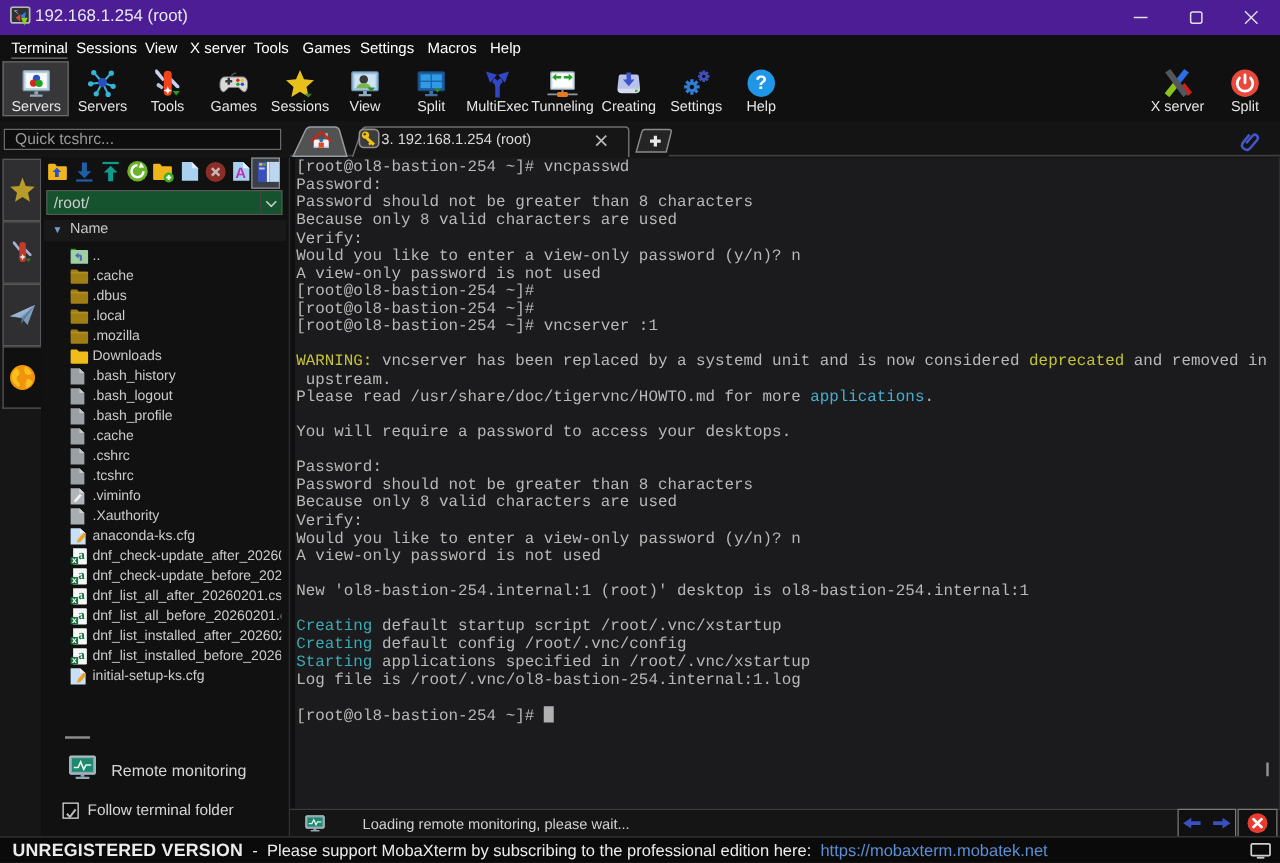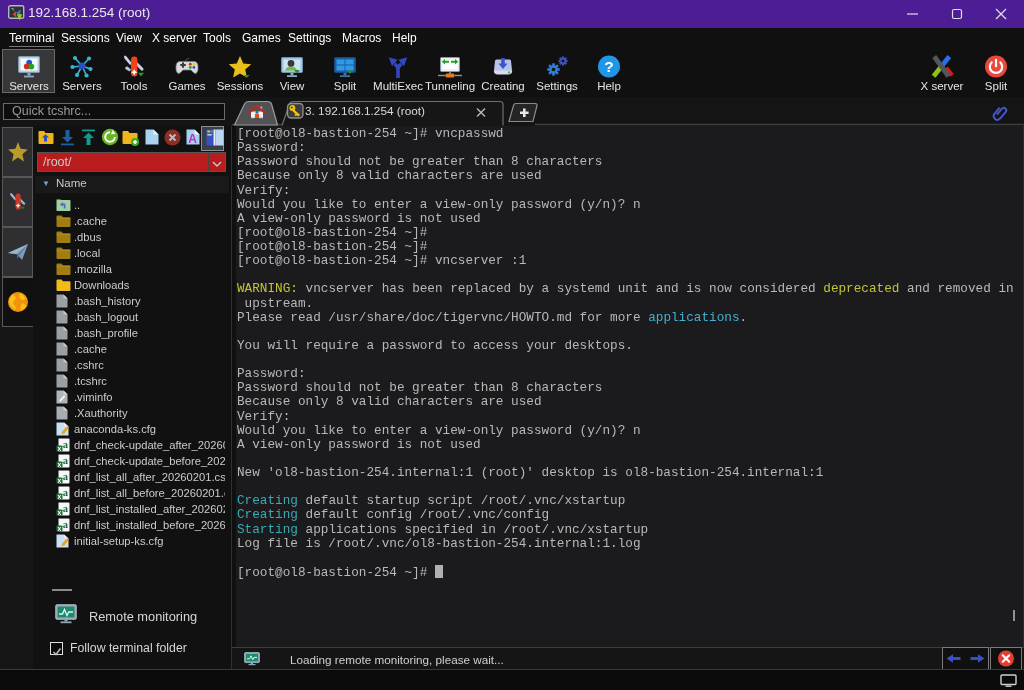--- a/index.html
+++ b/index.html
@@ -21,21 +21,21 @@
 #qrow{left:0;top:97px;width:1024px;height:29px;background:#141414}
 #qinput{left:3px;top:6px;width:222px;height:17px;background:#0d0d0d;border:1px solid #6a6a6a;color:#9a9a9a;font-size:12.5px;line-height:15px;padding-left:8px}
 
 #sidestrip{left:0;top:126px;width:33px;height:543px;background:#161616}
 .sidetab{position:absolute;left:2px;width:31px;height:50px;background:#2f2f31;border:1px solid #585858}
 #sidetab4{background:#101010;border-right:none}
 .sidetab svg{position:absolute;left:50%;top:50%;transform:translate(-50%,-50%)}
 
 #filepanel{left:33px;top:126px;width:199px;height:543px;background:#111111;border-right:1px solid #303030}
 #fsel{left:168px;top:0;width:23px;height:25px;background:#3a4049;border:1px solid #8f8f8f}
-#combo{left:4px;top:26px;width:189px;height:20px;background:#b91c1c;border:1px solid #555}
+#combo{left:4px;top:26px;width:189px;height:20px;background:#14532d;border:1px solid #555}
 #combo .txt{position:absolute;left:5px;top:2px;font-size:12.5px;color:#cccccc}
 #combo .dd{position:absolute;right:0;top:0;width:17px;height:18px;border-left:1px solid #444;text-align:center}
 #fhdr{left:2px;top:50px;width:194px;height:17px;color:#c9c9c9;font-size:11.5px;background:#191919}
 #flist{left:0;top:68px;width:199px}
 .frow{position:absolute;left:0;height:16px;width:192px;overflow:hidden;white-space:nowrap;color:#cbcbcb;font-size:11.2px}
 .frow svg{position:absolute;left:23px;top:1px}
 .frow .nm{position:absolute;left:41px;top:2px}
 #divline{left:19px;top:463px;width:20px;height:2px;background:#8a8a8a}
 #rmon{left:22px;top:478px;width:22px;height:20px}
 #rmtxt{left:56px;top:483px;font-size:12.8px;color:#d6d6d6}
@@ -650,17 +650,18 @@
   <div class="abs" id="closebox"><svg width="30" height="21" viewBox="0 0 30 21">
     <circle cx="15" cy="10.5" r="8" fill="#e83c30"></circle>
     <g stroke="#ffffff" stroke-width="2.2" stroke-linecap="round">
           <line x1="11.8" y1="7.3" x2="18.2" y2="13.7"></line>
           <line x1="18.2" y1="7.3" x2="11.8" y2="13.7"></line>
         </g>
   </svg></div>
 </div>
 
 <div class="abs" id="banner">
+  <div class="abs" style="left:10px;top:3px"><b>UNREGISTERED VERSION</b>&nbsp; - &nbsp;Please support MobaXterm by subscribing to the professional edition here: &nbsp;<span class="url">https://mobaxterm.mobatek.net</span></div>
   <svg class="abs" style="left:1000px;top:4px" width="17" height="14" viewBox="0 0 17 14">
     <rect x="1" y="1" width="15" height="9.5" rx="1" fill="none" stroke="#cfcfcf" stroke-width="1.4"></rect>
     <rect x="5.5" y="11.5" width="6" height="1.4" fill="#cfcfcf"></rect>
   </svg>
 </div>
 
 </body></html>

